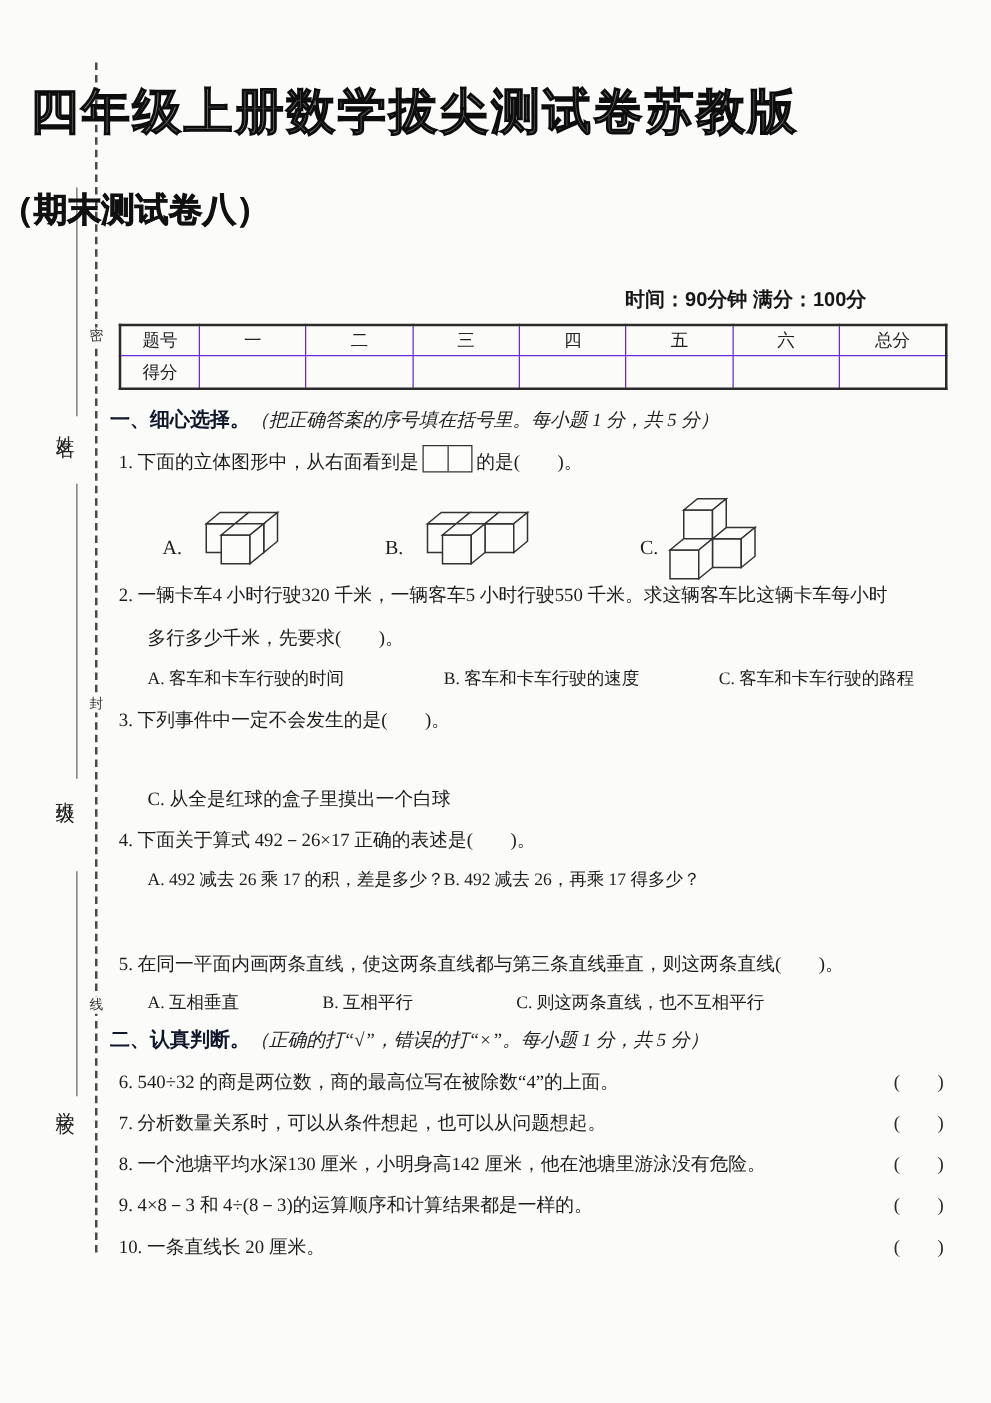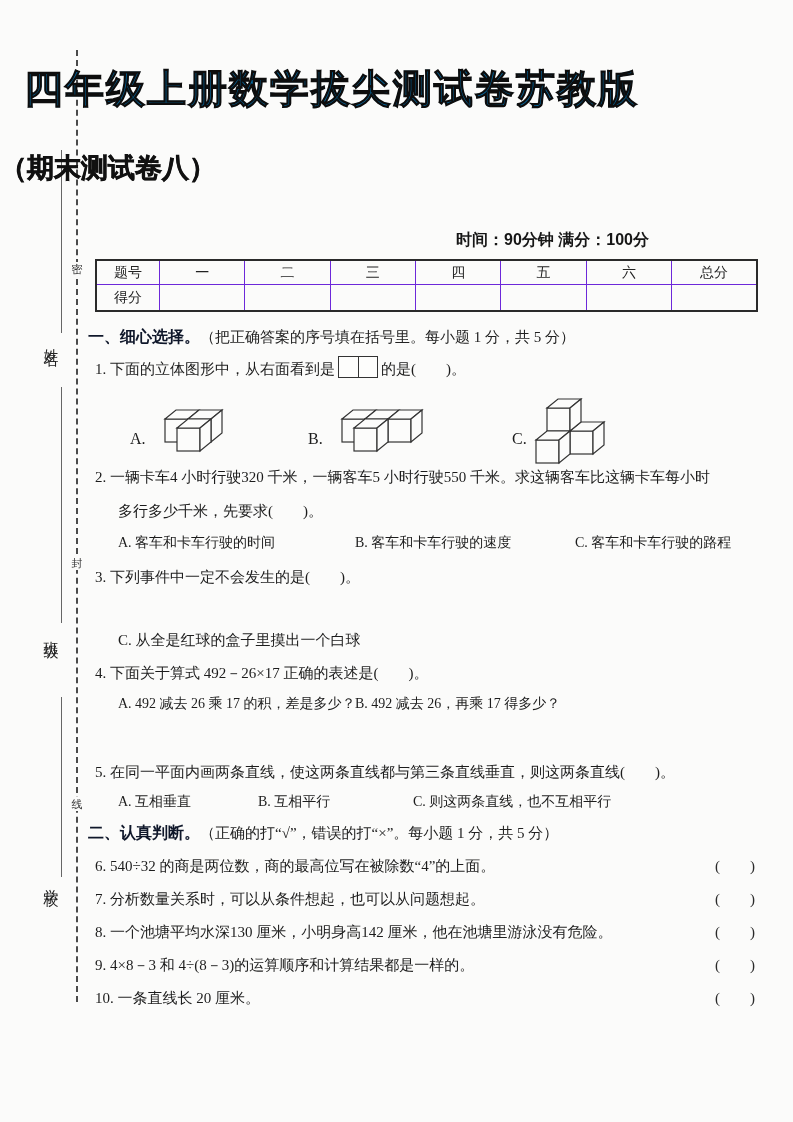--- a/index.html
+++ b/index.html
@@ -28,36 +28,37 @@
   }
   .field-label{
     position:absolute;left:42px;width:18px;
     writing-mode:vertical-rl;text-orientation:upright;
     font-size:15px;letter-spacing:3px;color:#222;
     font-family:"Liberation Sans", sans-serif;
   }
   .title{
     position:absolute;left:0;top:62px;width:663px;
     text-align:center;font-size:39px;font-weight:bold;
-    letter-spacing:2px;color:#0369a1;
+    letter-spacing:2px;color:#737373;
     font-family:"Liberation Sans", sans-serif;
     -webkit-text-stroke:1px #0d0d0d;
     white-space:nowrap;
   }
   .subtitle{
     position:absolute;left:0;top:150px;width:663px;
     font-size:27px;font-weight:bold;color:#111;
     font-family:"Liberation Sans", sans-serif;
     -webkit-text-stroke:0.6px #111;
     white-space:nowrap;
   }
   .meta{
     position:absolute;left:0;top:230px;width:649px;padding-right:14px;
     text-align:right;font-size:16px;font-weight:bold;color:#161616;
     font-family:"Liberation Sans", sans-serif;
+    padding-left:44px;
   }
   
   table.score{
     position:absolute;left:95px;top:259px;width:663px;
     border-collapse:collapse;table-layout:fixed;
     border:2px solid #2a2a2a;
     font-family:"Liberation Sans", sans-serif;
   }
   table.score td{
     border:1px solid #6d28d9;
@@ -72,21 +73,21 @@
   }
   .row.indent{left:118px;}
   .sec-head{
     position:absolute;left:88px;white-space:nowrap;
     font-size:16px;line-height:22px;
   }
   .sec-head .sec-title{
     font-weight:bold;color:#0f172a;
     font-family:"Liberation Sans", sans-serif;
   }
-  .sec-head .sec-note{font-size:15px;color:#222;}
+  .sec-head .sec-note{font-style:italic;font-size:15px;color:#222;}
   .opt-row{position:absolute;left:118px;width:640px;height:22px;}
   .opt-row .opt{position:absolute;top:0;white-space:nowrap;font-size:14px;}
   
   .two-squares{
     display:inline-block;vertical-align:-4px;
     width:38px;height:20px;
     border:1.4px solid #333;background:#fdfdfc;
     position:relative;margin:0 3px;
   }
   .two-squares::after{

